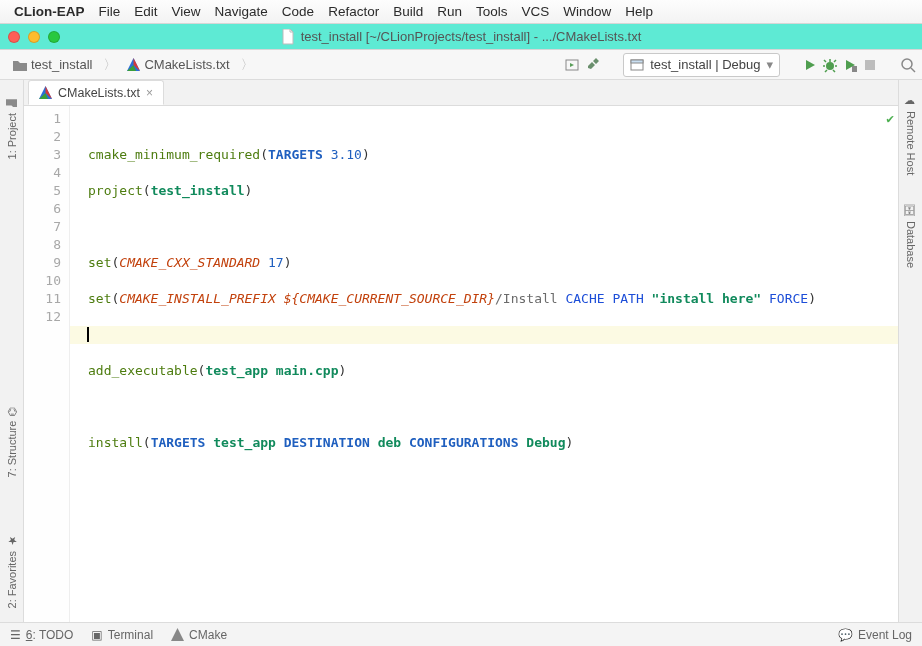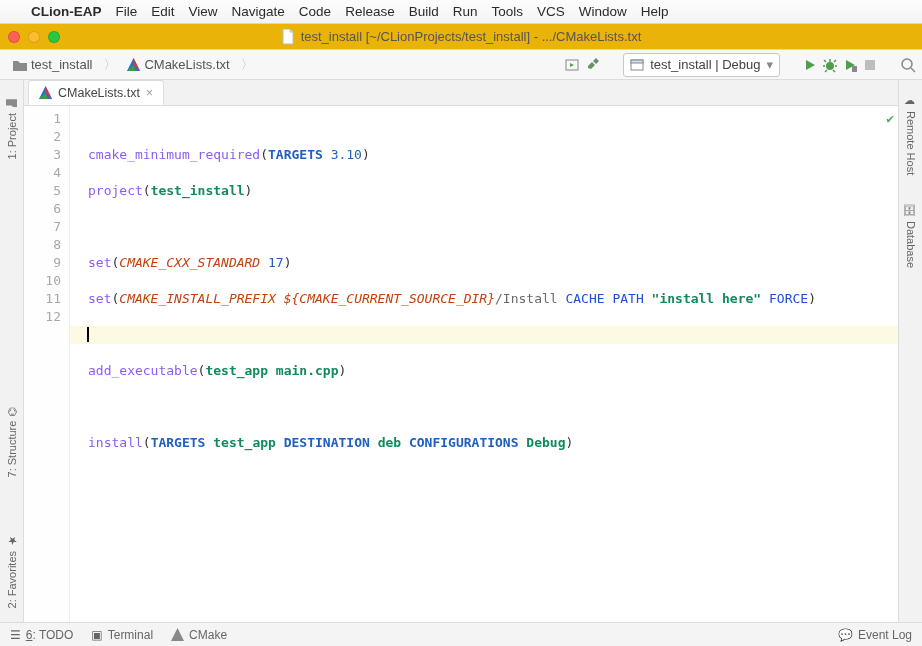--- a/index.html
+++ b/index.html
@@ -1,23 +1,23 @@
 <!DOCTYPE html>
 <html><head>
 <meta charset="utf-8">
 <style>
   * { box-sizing: border-box; margin: 0; padding: 0; }
   html, body { width: 922px; height: 646px; overflow: hidden; font-family: -apple-system, "Helvetica Neue", Arial, sans-serif; font-size: 13px; background: #f2f2f2; color: #333; }
   
-  .menubar { display: flex; align-items: center; height: 24px; background: linear-gradient(#fdfdfd,#f3f3f3); border-bottom: 1px solid #d6d6d6; padding: 0 17px; gap: 14px; }
+  .menubar { display: flex; align-items: center; height: 24px; background: linear-gradient(#fdfdfd,#f3f3f3); border-bottom: 1px solid #d6d6d6; padding: 0 0; gap: 14px; }
   .apple { font-size: 15px; color: #2b2b2b; }
   .menubar .mi { font-size: 13.5px; color: #2b2b2b; cursor: default; }
   .menubar .mi.bold { font-weight: 700; }
   
-  .titlebar { display: flex; align-items: center; height: 26px; background: #eab308; border-bottom: 1px solid #d6d6d6; padding: 0 8px; position: relative; }
+  .titlebar { display: flex; align-items: center; height: 26px; background: #5eead4; border-bottom: 1px solid #d6d6d6; padding: 0 8px; position: relative; }
   .traffic { display: flex; gap: 8px; }
   .tball { width: 12px; height: 12px; border-radius: 50%; border: 0.5px solid rgba(0,0,0,.15); }
   .tball.red { background: #ff5f57; }
   .tball.yellow { background: #febc2e; }
   .tball.green { background: #28c840; }
   .titletext { position: absolute; left: 0; right: 0; text-align: center; color: #555; font-size: 13px; display: flex; justify-content: center; align-items: center; gap: 6px; pointer-events: none; }
   .titletext .doc { width: 14px; height: 16px; }
   
   .navbar { display: flex; align-items: center; height: 30px; background: #f7f7f7; border-bottom: 1px solid #dcdcdc; padding: 0 6px; gap: 4px; }
   .crumb { display: flex; align-items: center; gap: 4px; color: #555; padding: 2px 6px; height: 22px; border: 1px solid transparent; }
@@ -40,21 +40,21 @@
   .editor-wrap { flex: 1; display: flex; flex-direction: column; background: #fff; }
   .tabs { display: flex; align-items: flex-end; height: 26px; background: #f2f2f2; border-bottom: 1px solid #dcdcdc; padding-left: 4px; }
   .tab { display: flex; align-items: center; gap: 6px; height: 25px; padding: 0 10px; background: #fff; border: 1px solid #dcdcdc; border-bottom: 1px solid #fff; border-radius: 3px 3px 0 0; font-size: 12.5px; color: #444; }
   .tab .x { color: #999; font-size: 12px; }
   .editor { flex: 1; display: flex; font-family: "Menlo","Consolas",monospace; font-size: 13px; line-height: 18px; }
   .gutter { width: 46px; text-align: right; color: #a8a8a8; padding: 4px 8px 0 0; background: #fefefe; border-right: 1px solid #eee; user-select: none; }
   .code { flex: 1; padding: 4px 0 0 18px; white-space: pre; position: relative; }
   .code .row { height: 18px; }
   .hl { background: #fcfae3; margin-left: -18px; padding-left: 18px; }
   .cursor { display:inline-block; width:1.5px; height:15px; background:#000; vertical-align: text-bottom; margin-left:-1px;}
-  .k-cmd { color: #8b5cf6; }
+  .k-cmd { color: #4d7c0f; }
   .k-var { color: #c2410c; font-style: italic; }
   .k-kw { color: #1f5fbf; font-weight: 700; }
   .k-num { color: #1f5fbf; }
   .k-id { color: #118a5c; font-weight: 700; }
   .k-ital { color: #6b6b6b; }
   .k-olive { color: #1d4ed8; }
   .k-str { color: #118a5c; font-weight: 700; }
   .checkmark { position: absolute; right: 4px; top: 4px; color: #4caf50; }
   
   .status { display: flex; align-items: center; height: 24px; background: #f4f4f4; border-top: 1px solid #dcdcdc; padding: 0 10px; gap: 18px; color: #666; font-size: 12px; }
@@ -67,21 +67,21 @@
 <body>
 
 <div class="menubar">
   <span class="apple"></span>
   <span class="mi bold">CLion-EAP</span>
   <span class="mi">File</span>
   <span class="mi">Edit</span>
   <span class="mi">View</span>
   <span class="mi">Navigate</span>
   <span class="mi">Code</span>
-  <span class="mi">Release</span>
+  <span class="mi">Refactor</span>
   <span class="mi">Build</span>
   <span class="mi">Run</span>
   <span class="mi">Tools</span>
   <span class="mi">VCS</span>
   <span class="mi">Window</span>
   <span class="mi">Help</span>
 </div>
 
 <div class="titlebar">
   <div class="traffic">

